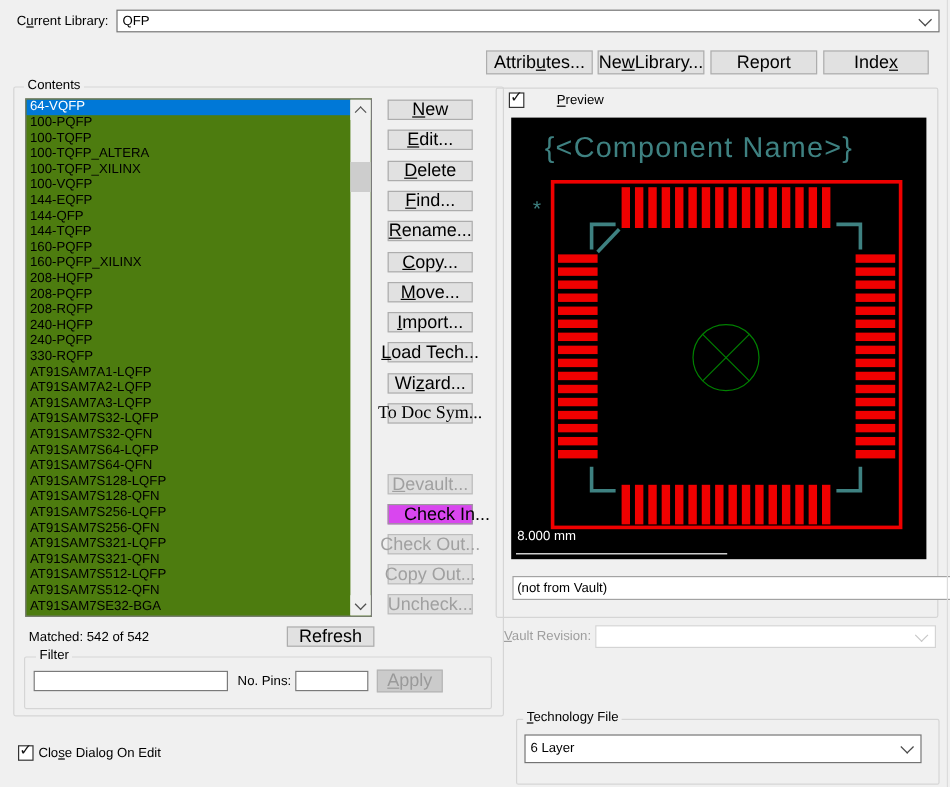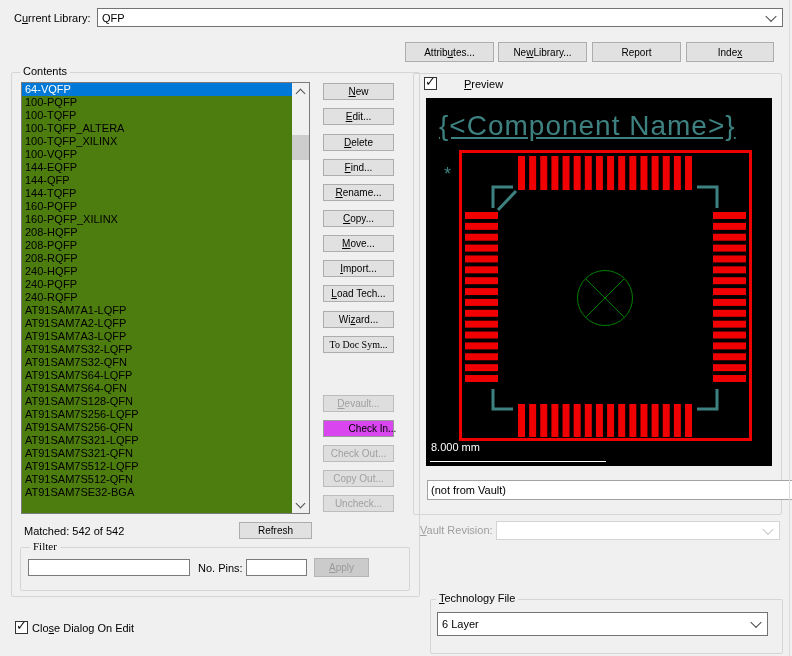--- a/index.html
+++ b/index.html
@@ -14,21 +14,21 @@
   .label{white-space:nowrap;}
 
   
   .groupbox{position:absolute;border:1px solid #d5d5d5;border-radius:2px;}
   .gb-label{position:absolute;background:#f0f0f0;padding:0 3px;white-space:nowrap;}
 
   
   .btn{
     position:absolute;box-sizing:border-box;
     background:#e1e1e1;border:1px solid #adadad;
-    font-family:inherit;font-size:10px;color:#000;
+    font-family:inherit;font-size:15px;color:#000;
     text-align:center;display:flex;align-items:center;justify-content:center;
     white-space:nowrap;padding:0;
   }
   .btn.disabled{background:#dedede;border-color:#bcbcbc;color:#a0a0a0;}
   .btn.dark-disabled{background:#cbcbcb;border-color:#b5b5b5;color:#9a9a9a;}
   .btn.light{background:#d946ef;border-color:#9a9a9a;padding-left:28px;}
 
   
   .combo{
     position:absolute;box-sizing:border-box;background:#fff;
@@ -74,23 +74,22 @@
   .varrow.up .c{top:7px;transform:rotate(-135deg);}
   .varrow.down .c{top:4px;transform:rotate(45deg);}
   .vthumb{position:absolute;left:0;width:17px;background:#cdcdcd;}
 
   
   #preview-canvas{
     position:absolute;left:426px;top:98px;width:346px;height:368px;
     background:#000;overflow:hidden;
   }
   #component-name{
-    position:absolute;left:13px;top:12px;font-size:28px;letter-spacing:1px;
+    position:absolute;left:28px;top:12px;font-size:24px;letter-spacing:1px;
     white-space:nowrap;
-    text-decoration:underline;
   }
   #pin1-asterisk{position:absolute;left:18px;top:66px;font-size:18px;}
   #scale-label{position:absolute;left:5px;top:343px;font-size:11px;color:#fff;}
   #scale-bar{position:absolute;left:4px;top:363px;width:176px;height:1px;background:#fff;}
 </style>
 </head>
 <body>
 
 <div class="abs label" style="left:14px;top:12px;">C<span class="mn">u</span>rrent Library:</div>
 
@@ -118,28 +117,29 @@
       <div class="list-item">144-EQFP</div>
       <div class="list-item">144-QFP</div>
       <div class="list-item">144-TQFP</div>
       <div class="list-item">160-PQFP</div>
       <div class="list-item">160-PQFP_XILINX</div>
       <div class="list-item">208-HQFP</div>
       <div class="list-item">208-PQFP</div>
       <div class="list-item">208-RQFP</div>
       <div class="list-item">240-HQFP</div>
       <div class="list-item">240-PQFP</div>
-      <div class="list-item">240-RQFP</div>
+      <div class="list-item">330-RQFP</div>
       <div class="list-item">AT91SAM7A1-LQFP</div>
       <div class="list-item">AT91SAM7A2-LQFP</div>
       <div class="list-item">AT91SAM7A3-LQFP</div>
       <div class="list-item">AT91SAM7S32-LQFP</div>
       <div class="list-item">AT91SAM7S32-QFN</div>
       <div class="list-item">AT91SAM7S64-LQFP</div>
       <div class="list-item">AT91SAM7S64-QFN</div>
+      <div class="list-item">AT91SAM7S128-LQFP</div>
       <div class="list-item">AT91SAM7S128-QFN</div>
       <div class="list-item">AT91SAM7S256-LQFP</div>
       <div class="list-item">AT91SAM7S256-QFN</div>
       <div class="list-item">AT91SAM7S321-LQFP</div>
       <div class="list-item">AT91SAM7S321-QFN</div>
       <div class="list-item">AT91SAM7S512-LQFP</div>
       <div class="list-item">AT91SAM7S512-QFN</div>
       <div class="list-item">AT91SAM7SE32-BGA</div>
     </div>
   <div class="vscroll">
@@ -169,21 +169,21 @@
     <button class="btn light" style="left: 323px; top: 420px; width: 71px; height: 17px;">Check In...</button>
     <button class="btn disabled" style="left: 323px; top: 445px; width: 71px; height: 17px;">Check Out...</button>
     <button class="btn disabled" style="left: 323px; top: 470px; width: 71px; height: 17px;">Copy Out...</button>
     <button class="btn disabled" style="left: 323px; top: 495px; width: 71px; height: 17px;">Uncheck...</button>
   </div>
 
 <div class="abs label" style="left:24px;top:525px;">Matched: 542 of 542</div>
 <button class="btn" style="left:239px;top:522px;width:73px;height:17px;">Refresh</button>
 
 <div class="groupbox" style="left:20px;top:547px;width:388px;height:42px;"></div>
-<div class="gb-label" style="left:30px;top:540px;font-family:Liberation Serif, serif;">Filter</div>
+<div class="gb-label" style="left:30px;top:540px;">Filter</div>
 <input class="tbox" style="left: 28px; top: 559px; width: 162px; height: 17px;" value="">
 <div class="abs label" style="left:198px;top:562px;">No. Pins:</div>
 <input class="tbox" style="left: 246px; top: 559px; width: 61px; height: 17px;" value="">
 <button class="btn dark-disabled" style="left:314px;top:558px;width:55px;height:19px;"><span class="mn">A</span>pply</button>
 
 <div class="checkbox" style="left:15px;top:621px;">
   <span class="mark">✓</span>
 </div>
 <div class="abs label" style="left:32px;top:622px;">Clo<span class="mn">s</span>e Dialog On Edit</div>
 

